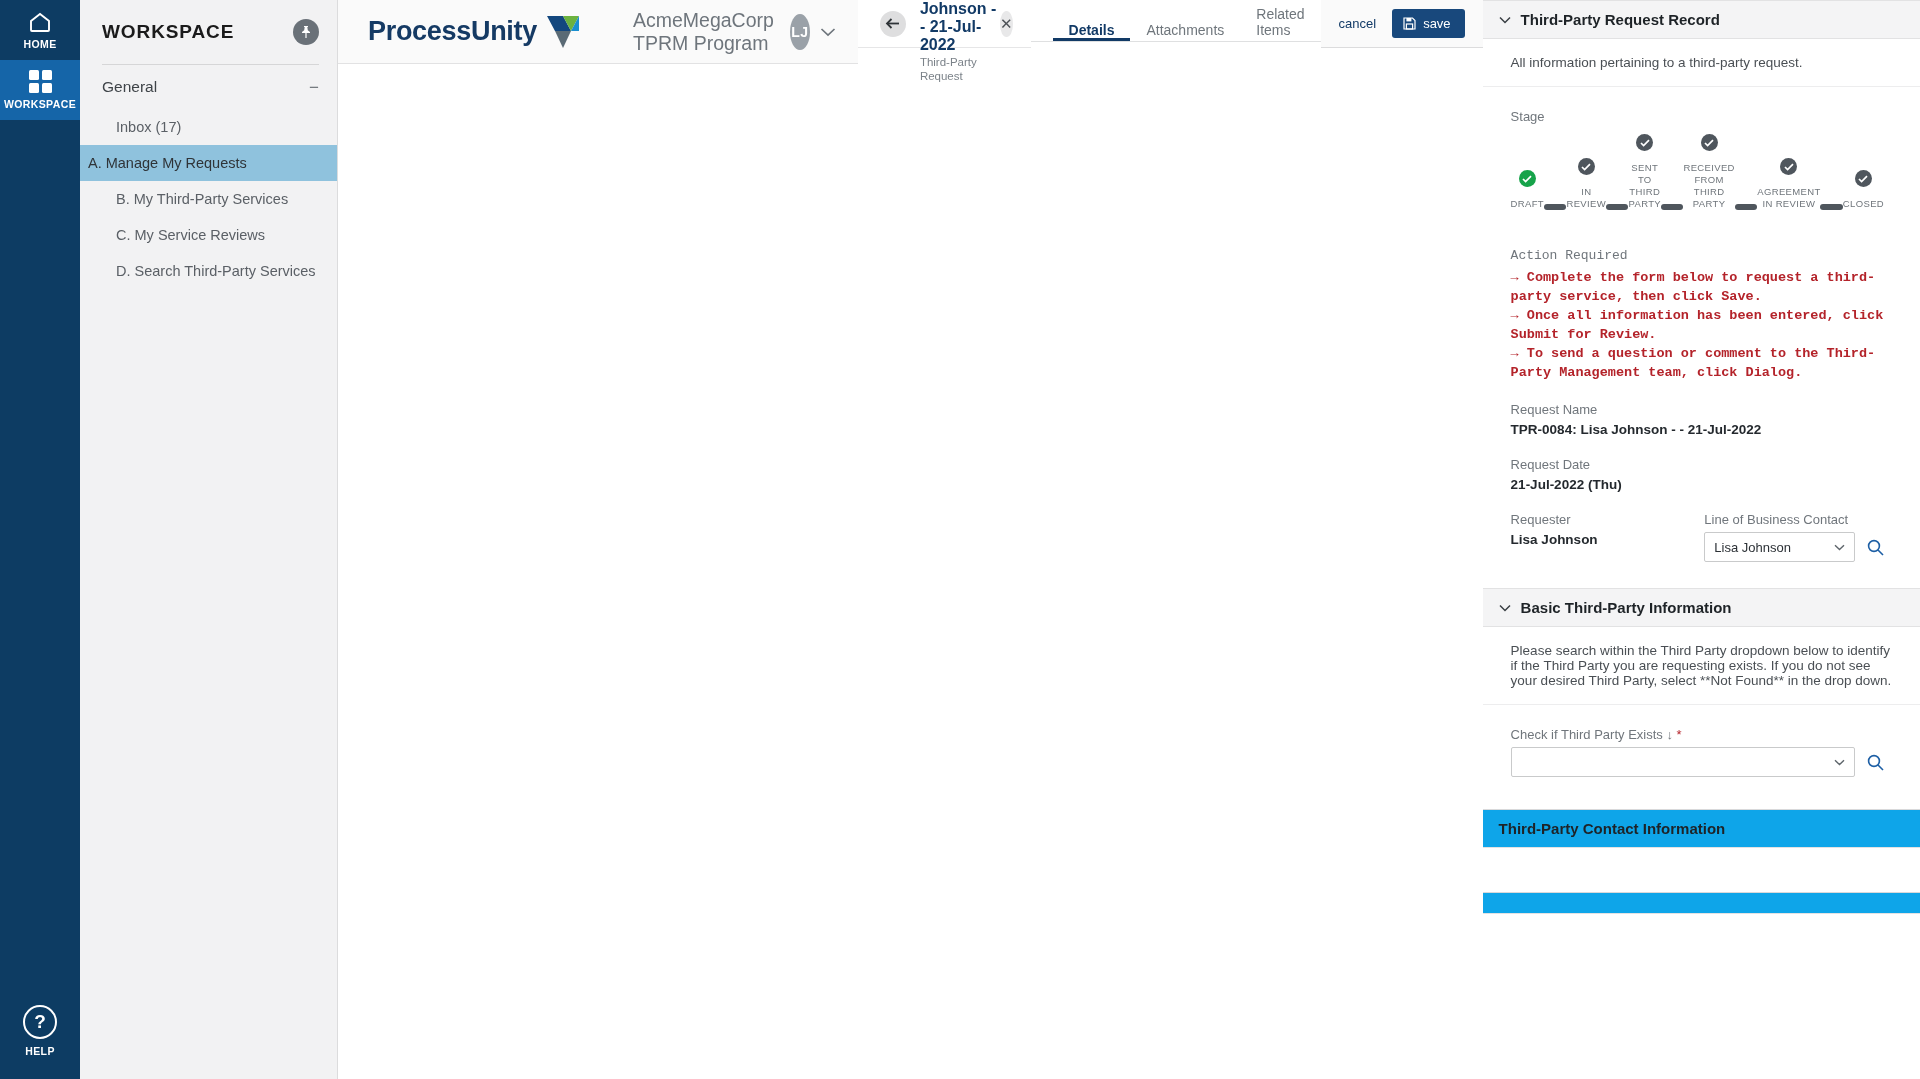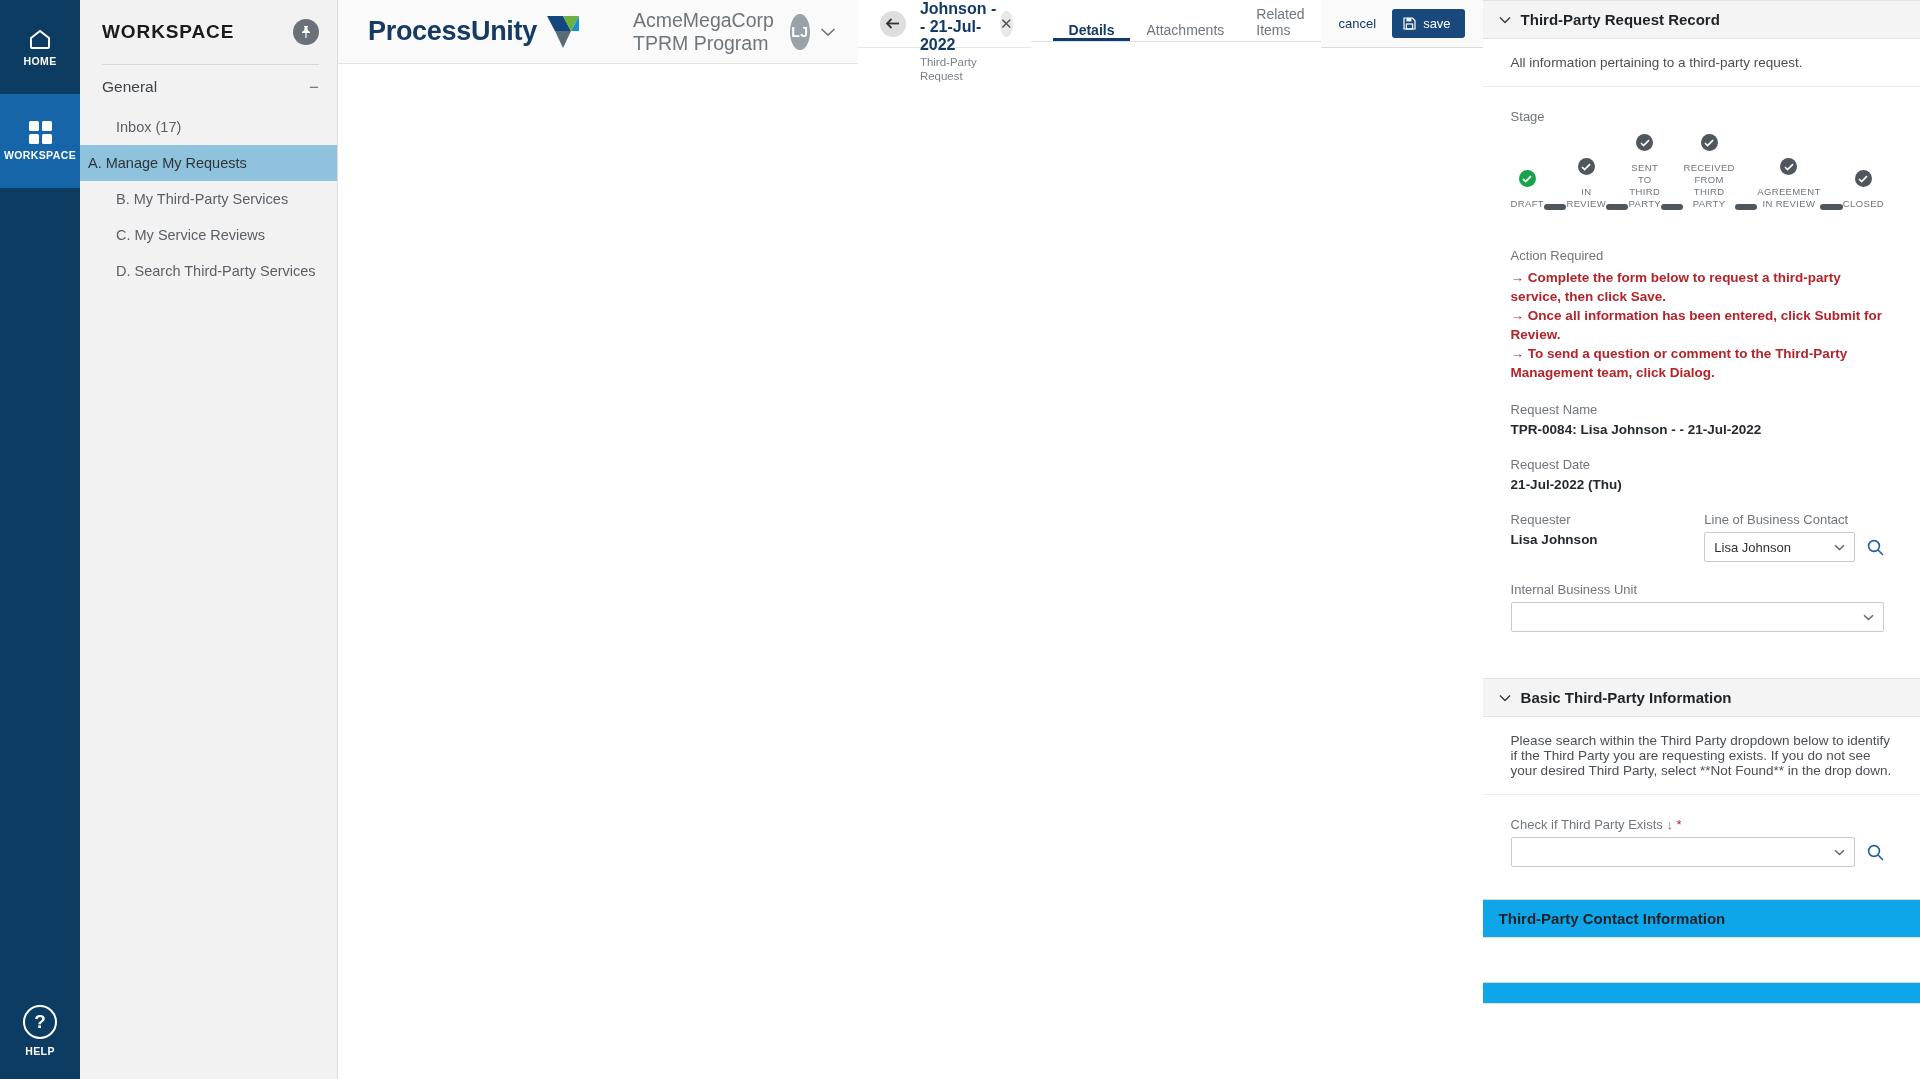--- a/index.html
+++ b/index.html
@@ -6,21 +6,21 @@
   html, body {
     width: 1920px; height: 1079px;
     font-family: "Liberation Sans", sans-serif;
     background: #ffffff;
     overflow: hidden;
   }
   .app { display: flex; width: 1920px; height: 1079px; }
 
   
   .rail { width: 80px; flex: 0 0 80px; background: #0d3c63; display: flex; flex-direction: column; align-items: stretch; }
-  .rail-item { height: 94px; display: flex; flex-direction: column; align-items: center; justify-content: center; gap: 5px; color: #ffffff; cursor: pointer; }
+  .rail-item { height: 60px; display: flex; flex-direction: column; align-items: center; justify-content: center; gap: 5px; color: #ffffff; cursor: pointer; }
   .rail-item.active { background: #1565a8; }
   .rail-label { font-size: 10.5px; letter-spacing: .4px; font-weight: 700; }
   .rail-spacer { flex: 1 1 auto; }
   .rail-help { height: 96px; display: flex; flex-direction: column; align-items: center; justify-content: center; gap: 6px; color: #fff; cursor: pointer; }
   .help-circle { width: 34px; height: 34px; border-radius: 50%; border: 2px solid #ffffff; display: flex; align-items: center; justify-content: center; font-size: 19px; font-weight: 700; }
 
   
   .sidebar { width: 258px; flex: 0 0 258px; background: #f2f2f3; border-right: 1px solid #dcdcdd; display: flex; flex-direction: column; }
   .ws-head { height: 64px; display: flex; align-items: center; padding: 0 18px 0 22px; }
   .ws-title { font-size: 19px; font-weight: 700; letter-spacing: .9px; color: #1b1b1b; flex: 1 1 auto; }
@@ -279,21 +279,21 @@
               <div class="dot">
                 <svg width="10" height="8" viewBox="0 0 10 8" fill="none" stroke="#ffffff" stroke-width="1.7">
                     <path d="M1 4 L3.6 6.6 L9 1.2"></path>
                   </svg>
               </div>
               <div class="step-label">CLOSED</div>
             </div>
           </div>
         </div>
 
-        <div class="block" style="margin-top:38px;">
+        <div class="block" style="margin-top:38px;font-family:Liberation Mono, monospace;">
           <div class="field-label">Action Required</div>
           <div class="req-line">→ Complete the form below to request a third-party service, then click Save.</div>
           <div class="req-line">→ Once all information has been entered, click Submit for Review.</div>
           <div class="req-line">→ To send a question or comment to the Third-Party Management team, click Dialog.</div>
         </div>
 
         <div class="block">
           <div class="field-label">Request Name</div>
           <div class="field-value">TPR-0084: Lisa Johnson - - 21-Jul-2022</div>
         </div>
@@ -322,33 +322,20 @@
               <span class="mag">
                 <svg width="17" height="17" viewBox="0 0 17 17" fill="none" stroke="#1d5fa5" stroke-width="1.6">
                   <circle cx="7" cy="7" r="5.4"></circle>
                     <path d="M11 11 L16 16"></path>
                 </svg>
               </span>
             </div>
           </div>
         </div>
 
-        <div class="block" style="margin-top:20px;">
-          <div class="field-label">Internal Business Unit</div>
-          <div class="sel-wrap w585">
-            <div class="select">
-              <span></span>
-              <span class="chevd">
-                <svg width="11" height="7" viewBox="0 0 11 7" fill="none" stroke="#5e656b" stroke-width="1.4">
-                    <path d="M1 1.3 L5.5 5.6 L10 1.3"></path>
-                  </svg>
-              </span>
-            </div>
-          </div>
-        </div>
 
       </div>
 
       <div class="sec-head">
         <span class="chev">
           <svg width="12" height="8" viewBox="0 0 12 8" fill="none" stroke="#3a3f44" stroke-width="1.5">
               <path d="M1 1.5 L6 6.5 L11 1.5"></path>
             </svg>
         </span>
         <span class="sec-title">Basic Third-Party Information</span>

